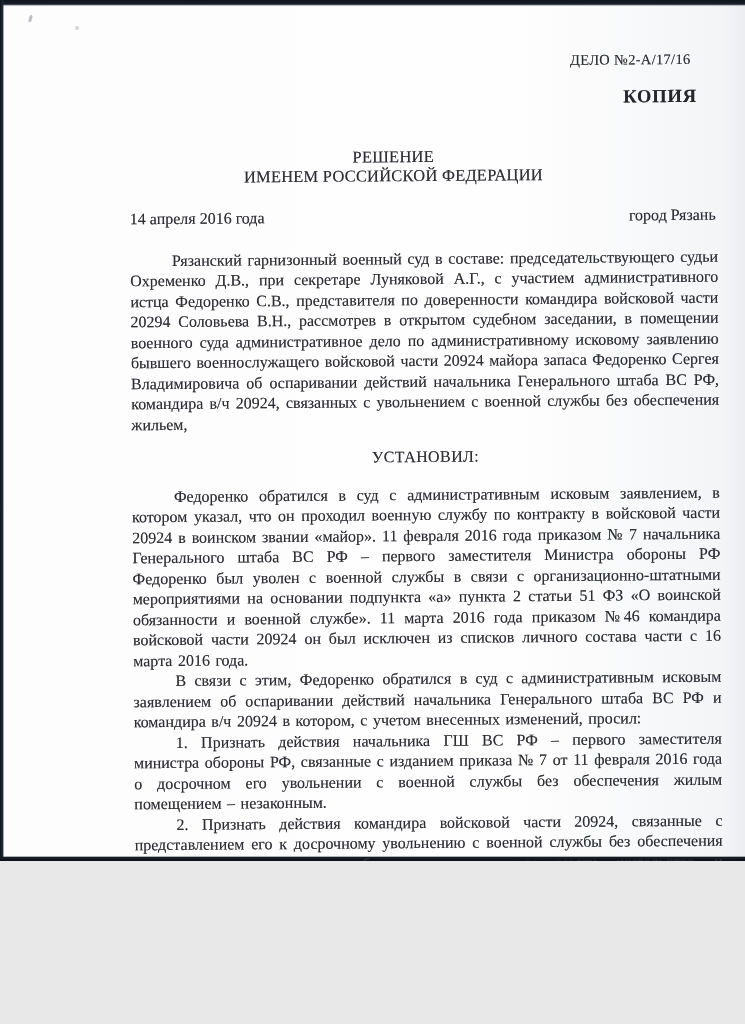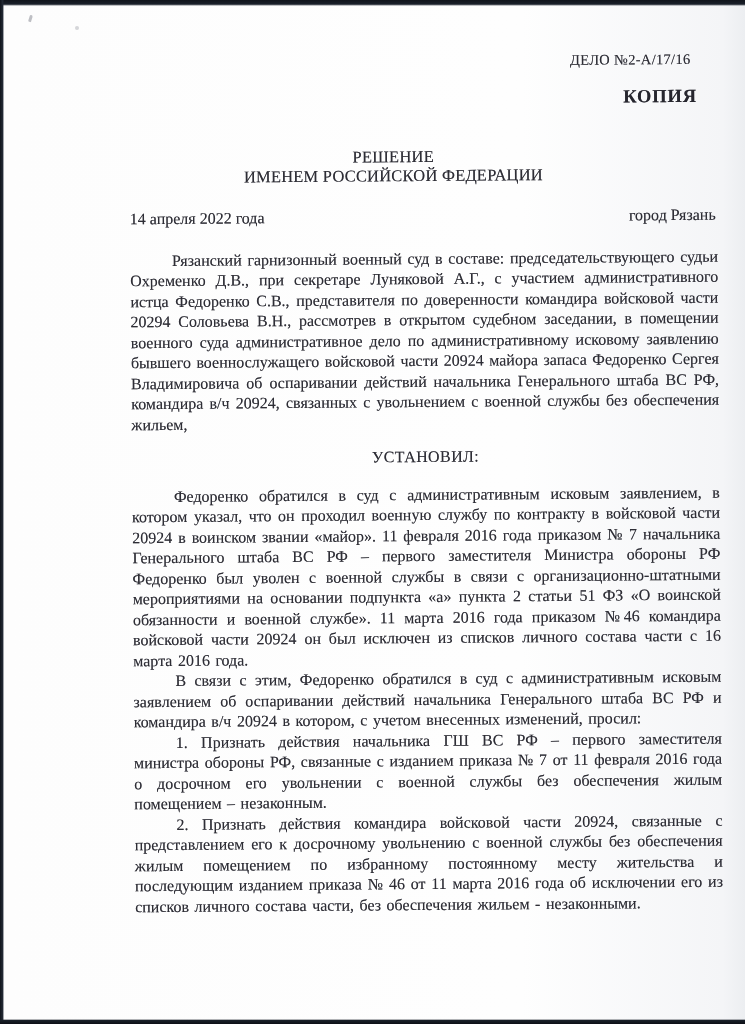--- a/index.html
+++ b/index.html
@@ -3,21 +3,21 @@
 <meta charset="utf-8">
 <style>
   html, body {
     margin: 0;
     padding: 0;
     background: #e8e8e8;
   }
   .scan-page {
     position: relative;
     width: 745px;
-    height: 1024px;
+    height: 861px;
     margin: 0;
     overflow: hidden;
     background:
       linear-gradient(90deg, #fdfdfd 0%, #fefefe 70%, #f4f5f7 97%, #eceef1 100%),
       #fdfdfd;
     font-family: "Liberation Serif", "DejaVu Serif", serif;
     color: #2e2e36;
   }
   
   .edge-top {
@@ -111,21 +111,21 @@
     <div class="case-number">ДЕЛО №2-А/17/16</div>
 
     <div class="copy-stamp">КОПИЯ</div>
 
     <div class="title-block">
       <div>РЕШЕНИЕ</div>
       <div>ИМЕНЕМ РОССИЙСКОЙ ФЕДЕРАЦИИ</div>
     </div>
 
     <div class="date-line">
-      <span class="date">14 апреля 2022 года</span>
+      <span class="date">14 апреля 2016 года</span>
       <span class="city">город Рязань</span>
     </div>
 
     <p class="para para-intro">Рязанский гарнизонный военный суд в составе: председательствующего судьи Охременко Д.В., при секретаре Луняковой А.Г., с участием административного истца Федоренко С.В., представителя по доверенности командира войсковой части 20294 Соловьева В.Н., рассмотрев в открытом судебном заседании, в помещении военного суда административное дело по административному исковому заявлению бывшего военнослужащего войсковой части 20924 майора запаса Федоренко Сергея Владимировича об оспаривании действий начальника Генерального штаба ВС РФ, командира в/ч 20924, связанных с увольнением с военной службы без обеспечения жильем,</p>
 
     <div class="section-heading">УСТАНОВИЛ:</div>
 
     <p class="para">Федоренко обратился в суд с административным исковым заявлением, в котором указал, что он проходил военную службу по контракту в войсковой части 20924 в воинском звании «майор». 11 февраля 2016 года приказом № 7 начальника Генерального штаба ВС РФ – первого заместителя Министра обороны РФ Федоренко был уволен с военной службы в связи с организационно-штатными мероприятиями на основании подпункта «а» пункта 2 статьи 51 ФЗ «О воинской обязанности и военной службе». 11 марта 2016 года приказом №46 командира войсковой части 20924 он был исключен из списков личного состава части с 16 марта 2016 года.</p>
 
     <p class="para">В связи с этим, Федоренко обратился в суд с административным исковым заявлением об оспаривании действий начальника Генерального штаба ВС РФ и командира в/ч 20924 в котором, с учетом внесенных изменений, просил:</p>

